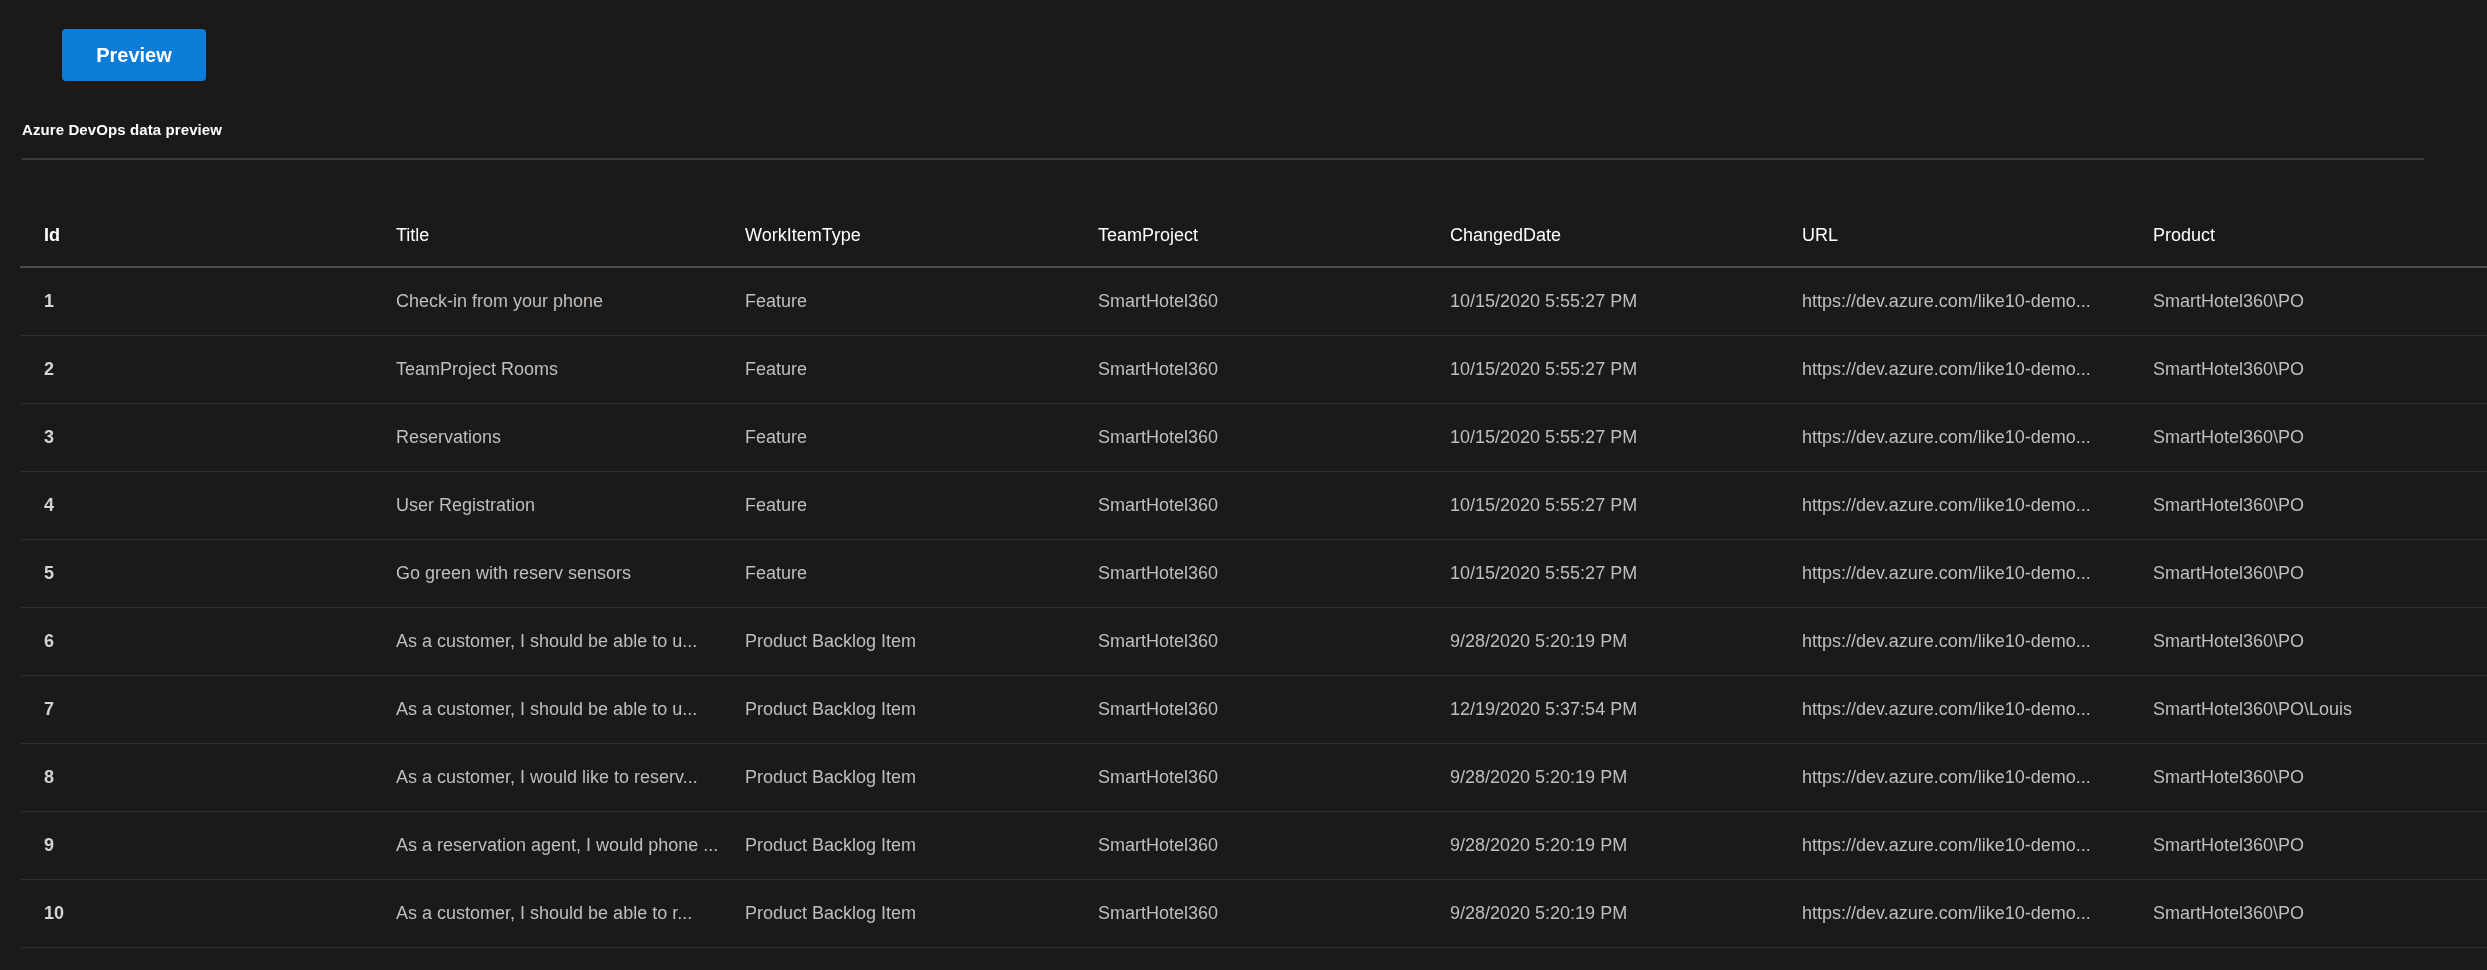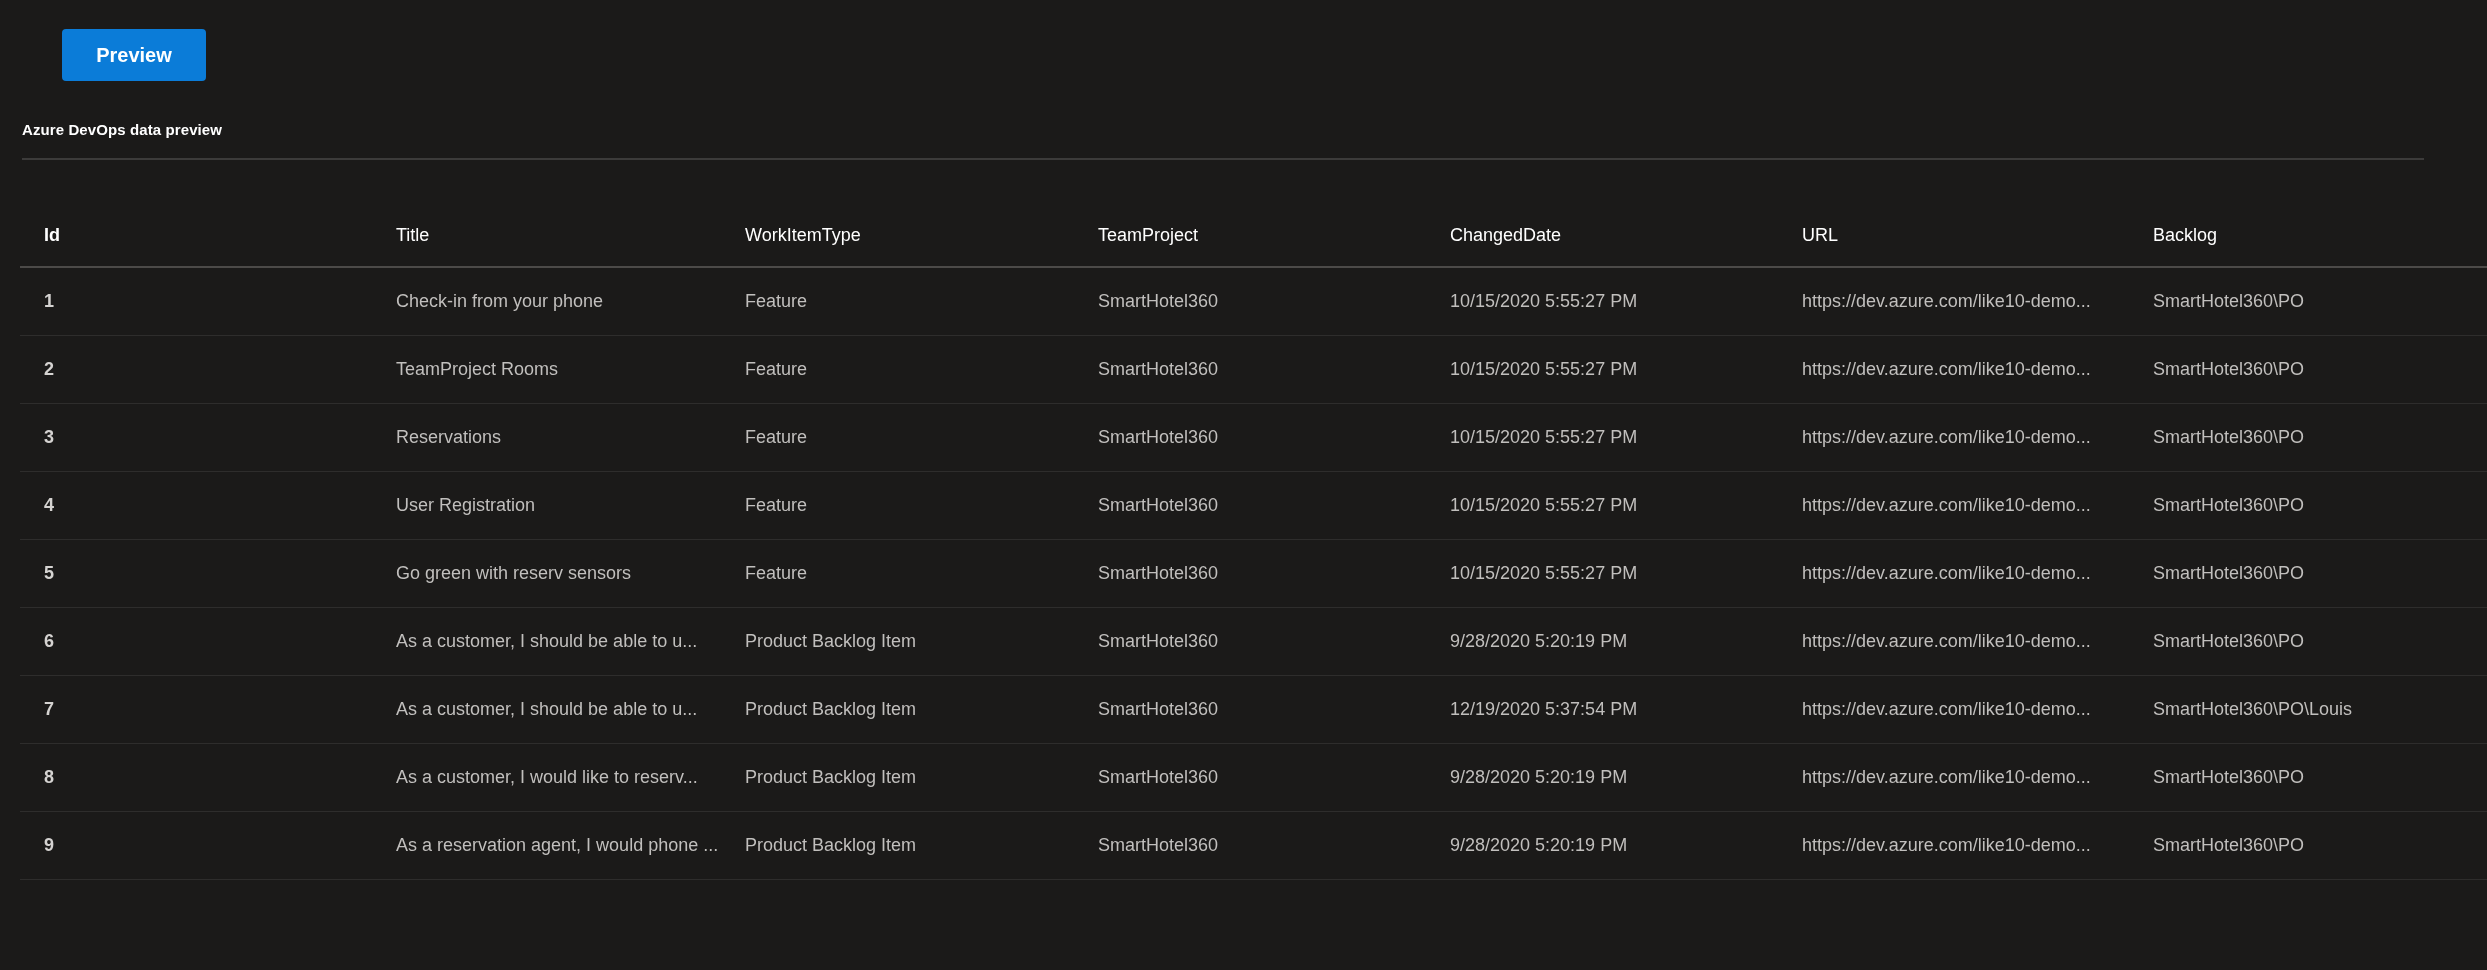--- a/index.html
+++ b/index.html
@@ -95,21 +95,21 @@
           <col style="width: 334px;">
         </colgroup>
       <thead>
         <tr>
             <th class="col-id">Id</th>
             <th>Title</th>
             <th>WorkItemType</th>
             <th>TeamProject</th>
             <th>ChangedDate</th>
             <th>URL</th>
-            <th>Backlog</th>
+            <th>Product</th>
           </tr>
       </thead>
       <tbody>
           <tr>
             <td class="col-id">1</td>
             <td>Check-in from your phone</td>
             <td>Feature</td>
             <td>SmartHotel360</td>
             <td>10/15/2020 5:55:27 PM</td>
             <td>https://dev.azure.com/like10-demo...</td>
@@ -174,20 +174,29 @@
             <td>As a customer, I would like to reserv...</td>
             <td>Product Backlog Item</td>
             <td>SmartHotel360</td>
             <td>9/28/2020 5:20:19 PM</td>
             <td>https://dev.azure.com/like10-demo...</td>
             <td>SmartHotel360\PO</td>
           </tr>
           <tr>
             <td class="col-id">9</td>
             <td>As a reservation agent, I would phone ...</td>
+            <td>Product Backlog Item</td>
+            <td>SmartHotel360</td>
+            <td>9/28/2020 5:20:19 PM</td>
+            <td>https://dev.azure.com/like10-demo...</td>
+            <td>SmartHotel360\PO</td>
+          </tr>
+          <tr>
+            <td class="col-id">10</td>
+            <td>As a customer, I should be able to r...</td>
             <td>Product Backlog Item</td>
             <td>SmartHotel360</td>
             <td>9/28/2020 5:20:19 PM</td>
             <td>https://dev.azure.com/like10-demo...</td>
             <td>SmartHotel360\PO</td>
           </tr>
         </tbody>
     </table>
   </div>
 

